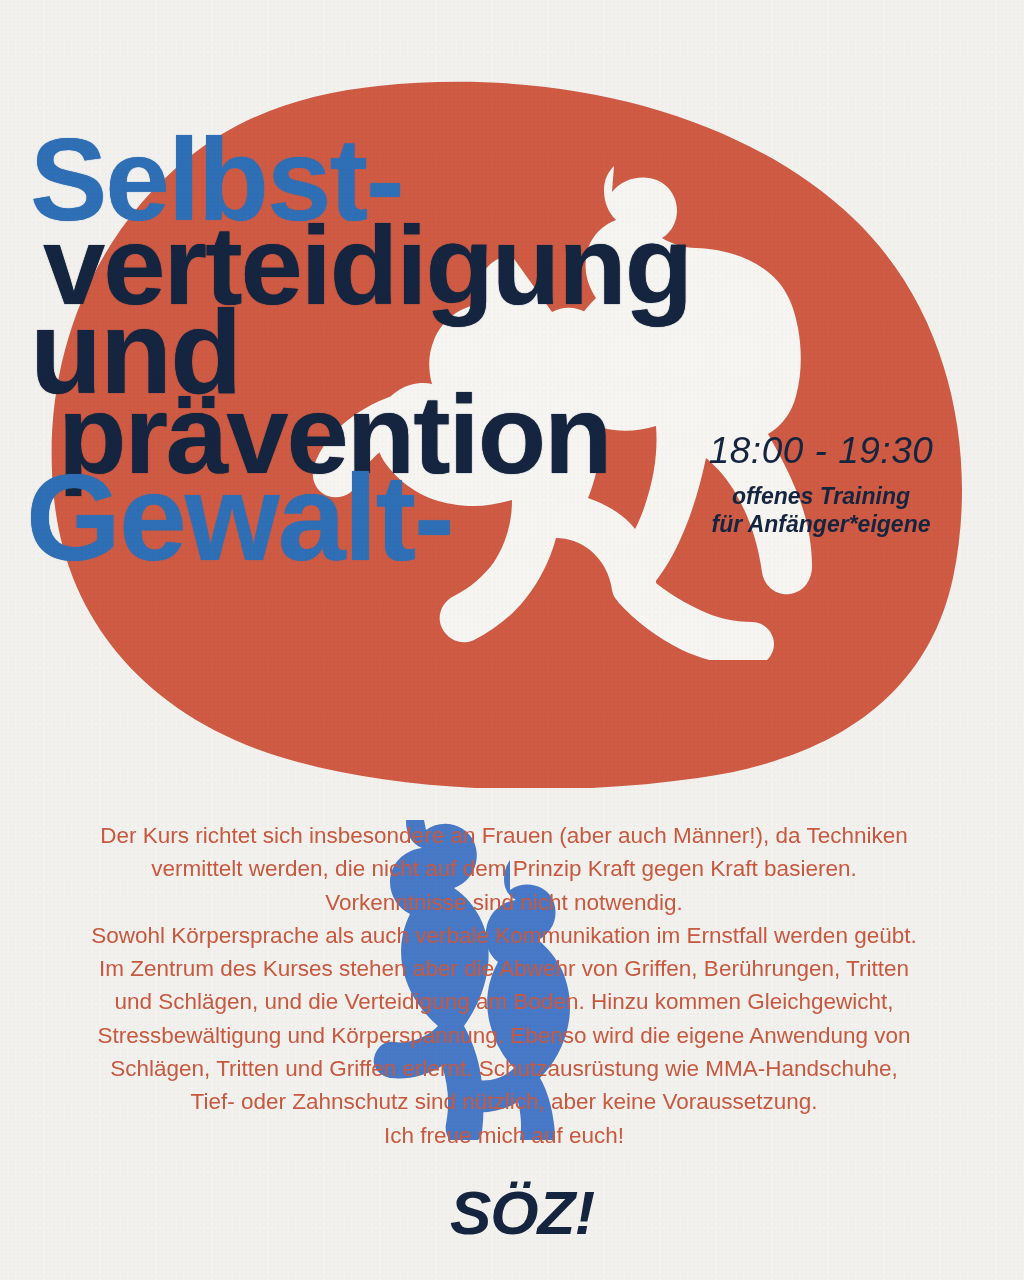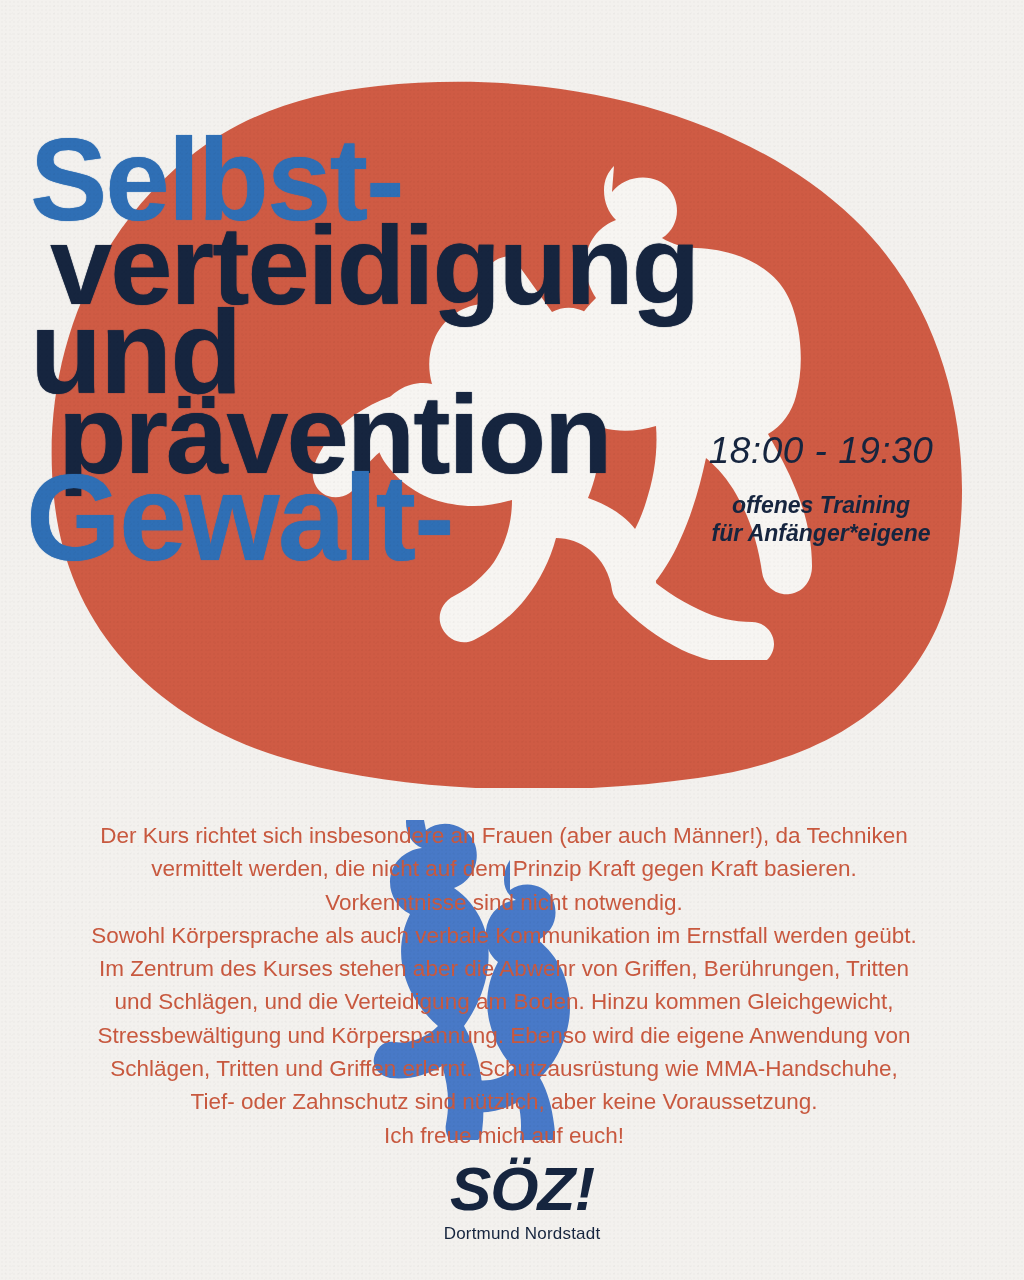--- a/index.html
+++ b/index.html
@@ -80,21 +80,21 @@
   }
   .hl-line {
     display: block;
     white-space: nowrap;
     font-size: 118px;
     text-shadow: 0 0 1px currentColor;
   }
   .hl-blue  { color: #2f6fb5; }
   .hl-navy  { color: #16253f; }
   .hl-1 { font-size: 116px; }
-  .hl-2 { font-size: 112px; margin-top: -16px; margin-left: 20px; }
+  .hl-2 { font-size: 112px; margin-top: -16px; margin-left: 13px; }
   .hl-3 { font-size: 118px; margin-top: -18px; }
   .hl-4 { font-size: 122px; margin-top: -22px; margin-left: -4px; }
   .hl-5 { font-size: 112px; margin-top: -20px; margin-left: 28px; }
 
   
   .schedule {
     position: absolute;
     right: 58px;
     top: 405px;
     width: 290px;
@@ -111,21 +111,21 @@
   }
   .sched-time {
     font-size: 37px;
     font-style: italic;
     font-weight: 400;
     letter-spacing: .5px;
     line-height: 1.12;
     margin-top: 25px;
   }
   .sched-sub {
-    margin-top: 20px;
+    margin-top: 11px;
     font-size: 23px;
     font-weight: 700;
     font-style: italic;
     line-height: 1.22;
   }
 
   
   .bodycopy {
     position: absolute;
     left: 88px;
@@ -219,17 +219,16 @@
   </div>
 
   <div class="bodycopy">
     <p>Der Kurs richtet sich insbesondere an Frauen (aber auch Männer!), da Techniken vermittelt werden, die nicht auf dem Prinzip Kraft gegen Kraft basieren. Vorkenntnisse sind nicht notwendig.</p>
     <p>Sowohl Körpersprache als auch verbale Kommunikation im Ernstfall werden geübt. Im Zentrum des Kurses stehen aber die Abwehr von Griffen, Berührungen, Tritten und Schlägen, und die Verteidigung am Boden. Hinzu kommen Gleichgewicht, Stressbewältigung und Körperspannung. Ebenso wird die eigene Anwendung von Schlägen, Tritten und Griffen erlernt. Schutzausrüstung wie MMA-Handschuhe, Tief- oder Zahnschutz sind nützlich, aber keine Voraussetzung.</p>
     <p>Ich freue mich auf euch!</p>
   </div>
 
   <div class="logo">
     <div class="logo-mark">SÖZ!</div>
-    <div class="logo-sub">Dortmund Nordstadt</div>
   </div>
 
   <div class="grain"></div>
 </div>
 
 </body></html>

